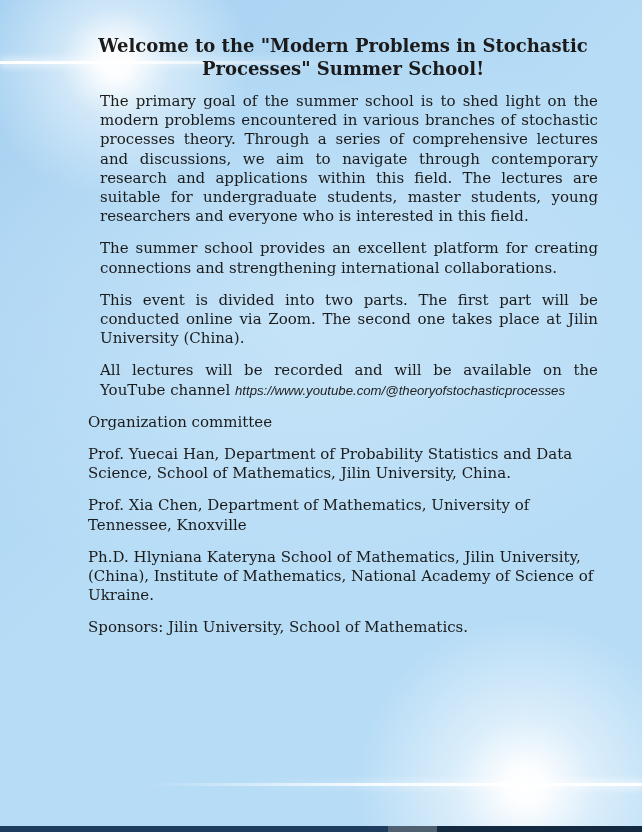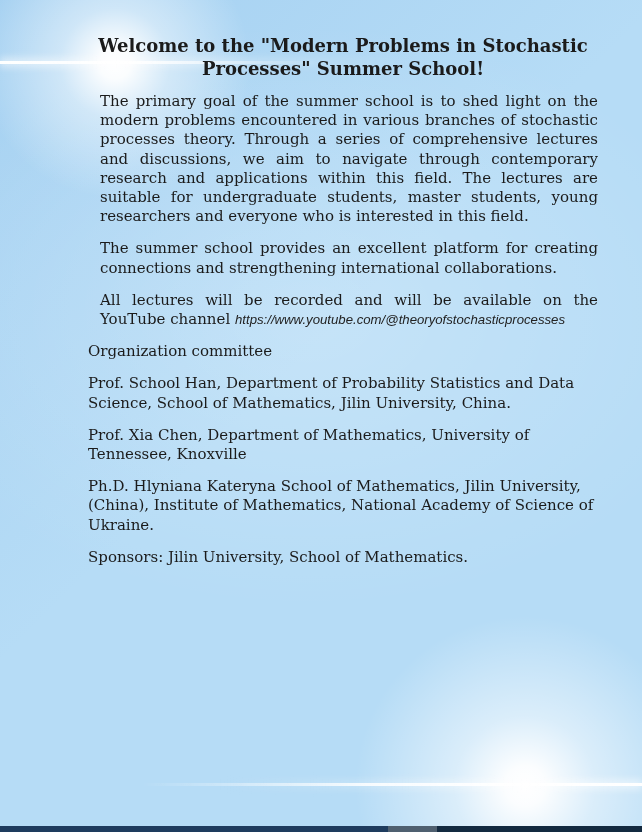--- a/index.html
+++ b/index.html
@@ -102,28 +102,29 @@
 
     <h1 class="title">
       <div>Welcome to the "Modern Problems in Stochastic</div>
       <div>Processes" Summer School!</div>
     </h1>
 
     <p class="para">The primary goal of the summer school is to shed light on the modern problems encountered in various branches of stochastic processes theory. Through a series of comprehensive lectures and discussions, we aim to navigate through contemporary research and applications within this field. The lectures are suitable for undergraduate students, master students, young researchers and everyone who is interested in this field.</p>
 
     <p class="para">The summer school provides an excellent platform for creating connections and strengthening international collaborations.</p>
 
+    <p class="para">This event is divided into two parts. The first part will be conducted online via Zoom. The second one takes place at Jilin University (China).</p>
 
 
     <p class="para"><span>All lectures will be recorded and will be available on the YouTube channel </span><a class="url">https://www.youtube.com/@theoryofstochasticprocesses</a></p>
 
     <p class="entry bold">Organization committee</p>
 
 
-    <p class="entry"><span class="bold">Prof. School Han</span><span>, Department of Probability Statistics and Data Science, School of Mathematics, Jilin University, China.</span></p>
+    <p class="entry"><span class="bold">Prof. Yuecai Han</span><span>, Department of Probability Statistics and Data Science, School of Mathematics, Jilin University, China.</span></p>
 
     <p class="entry"><span class="bold">Prof. Xia Chen,</span><span> Department of Mathematics, University of Tennessee, Knoxville</span></p>
 
     <p class="entry"><span class="bold">Ph.D. Hlyniana Kateryna</span><span> School of Mathematics, Jilin University, (China), Institute of Mathematics, National Academy of Science of Ukraine.</span></p>
 
     <p class="entry"><span class="bold">Sponsors:</span><span> Jilin University, School of Mathematics.</span></p>
 
   </div>
 
   <div class="bottom-bar"></div>

